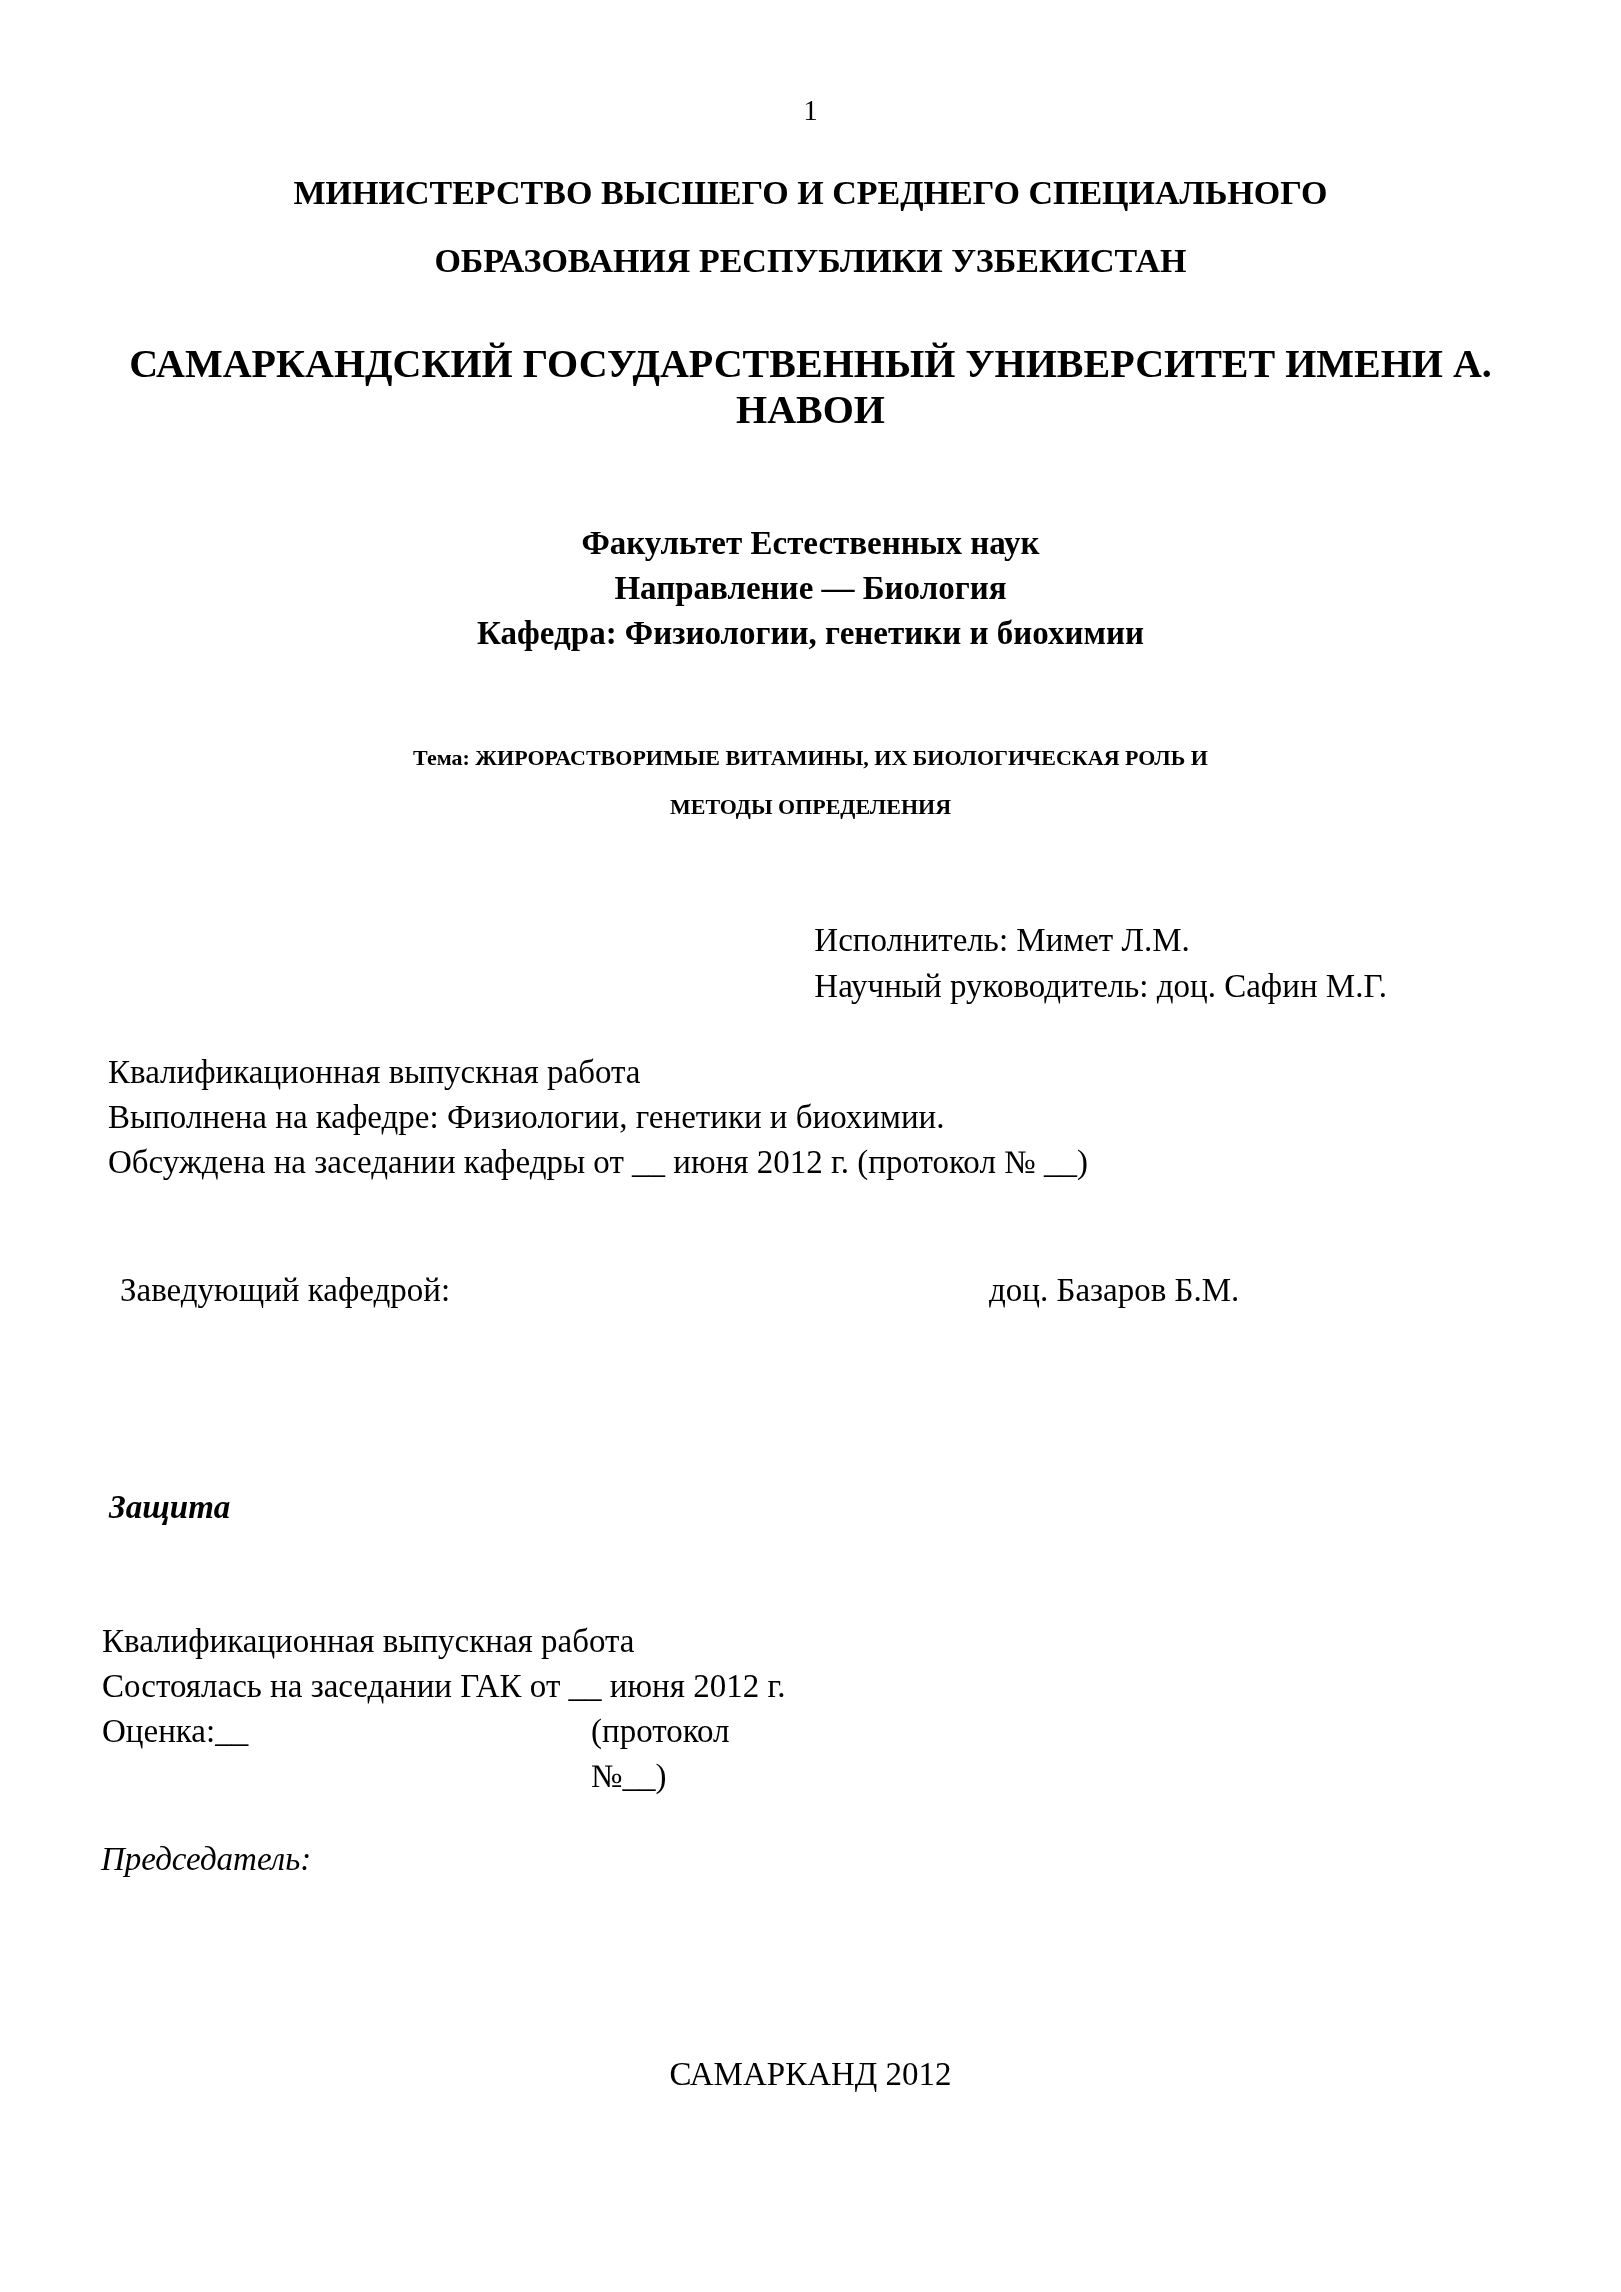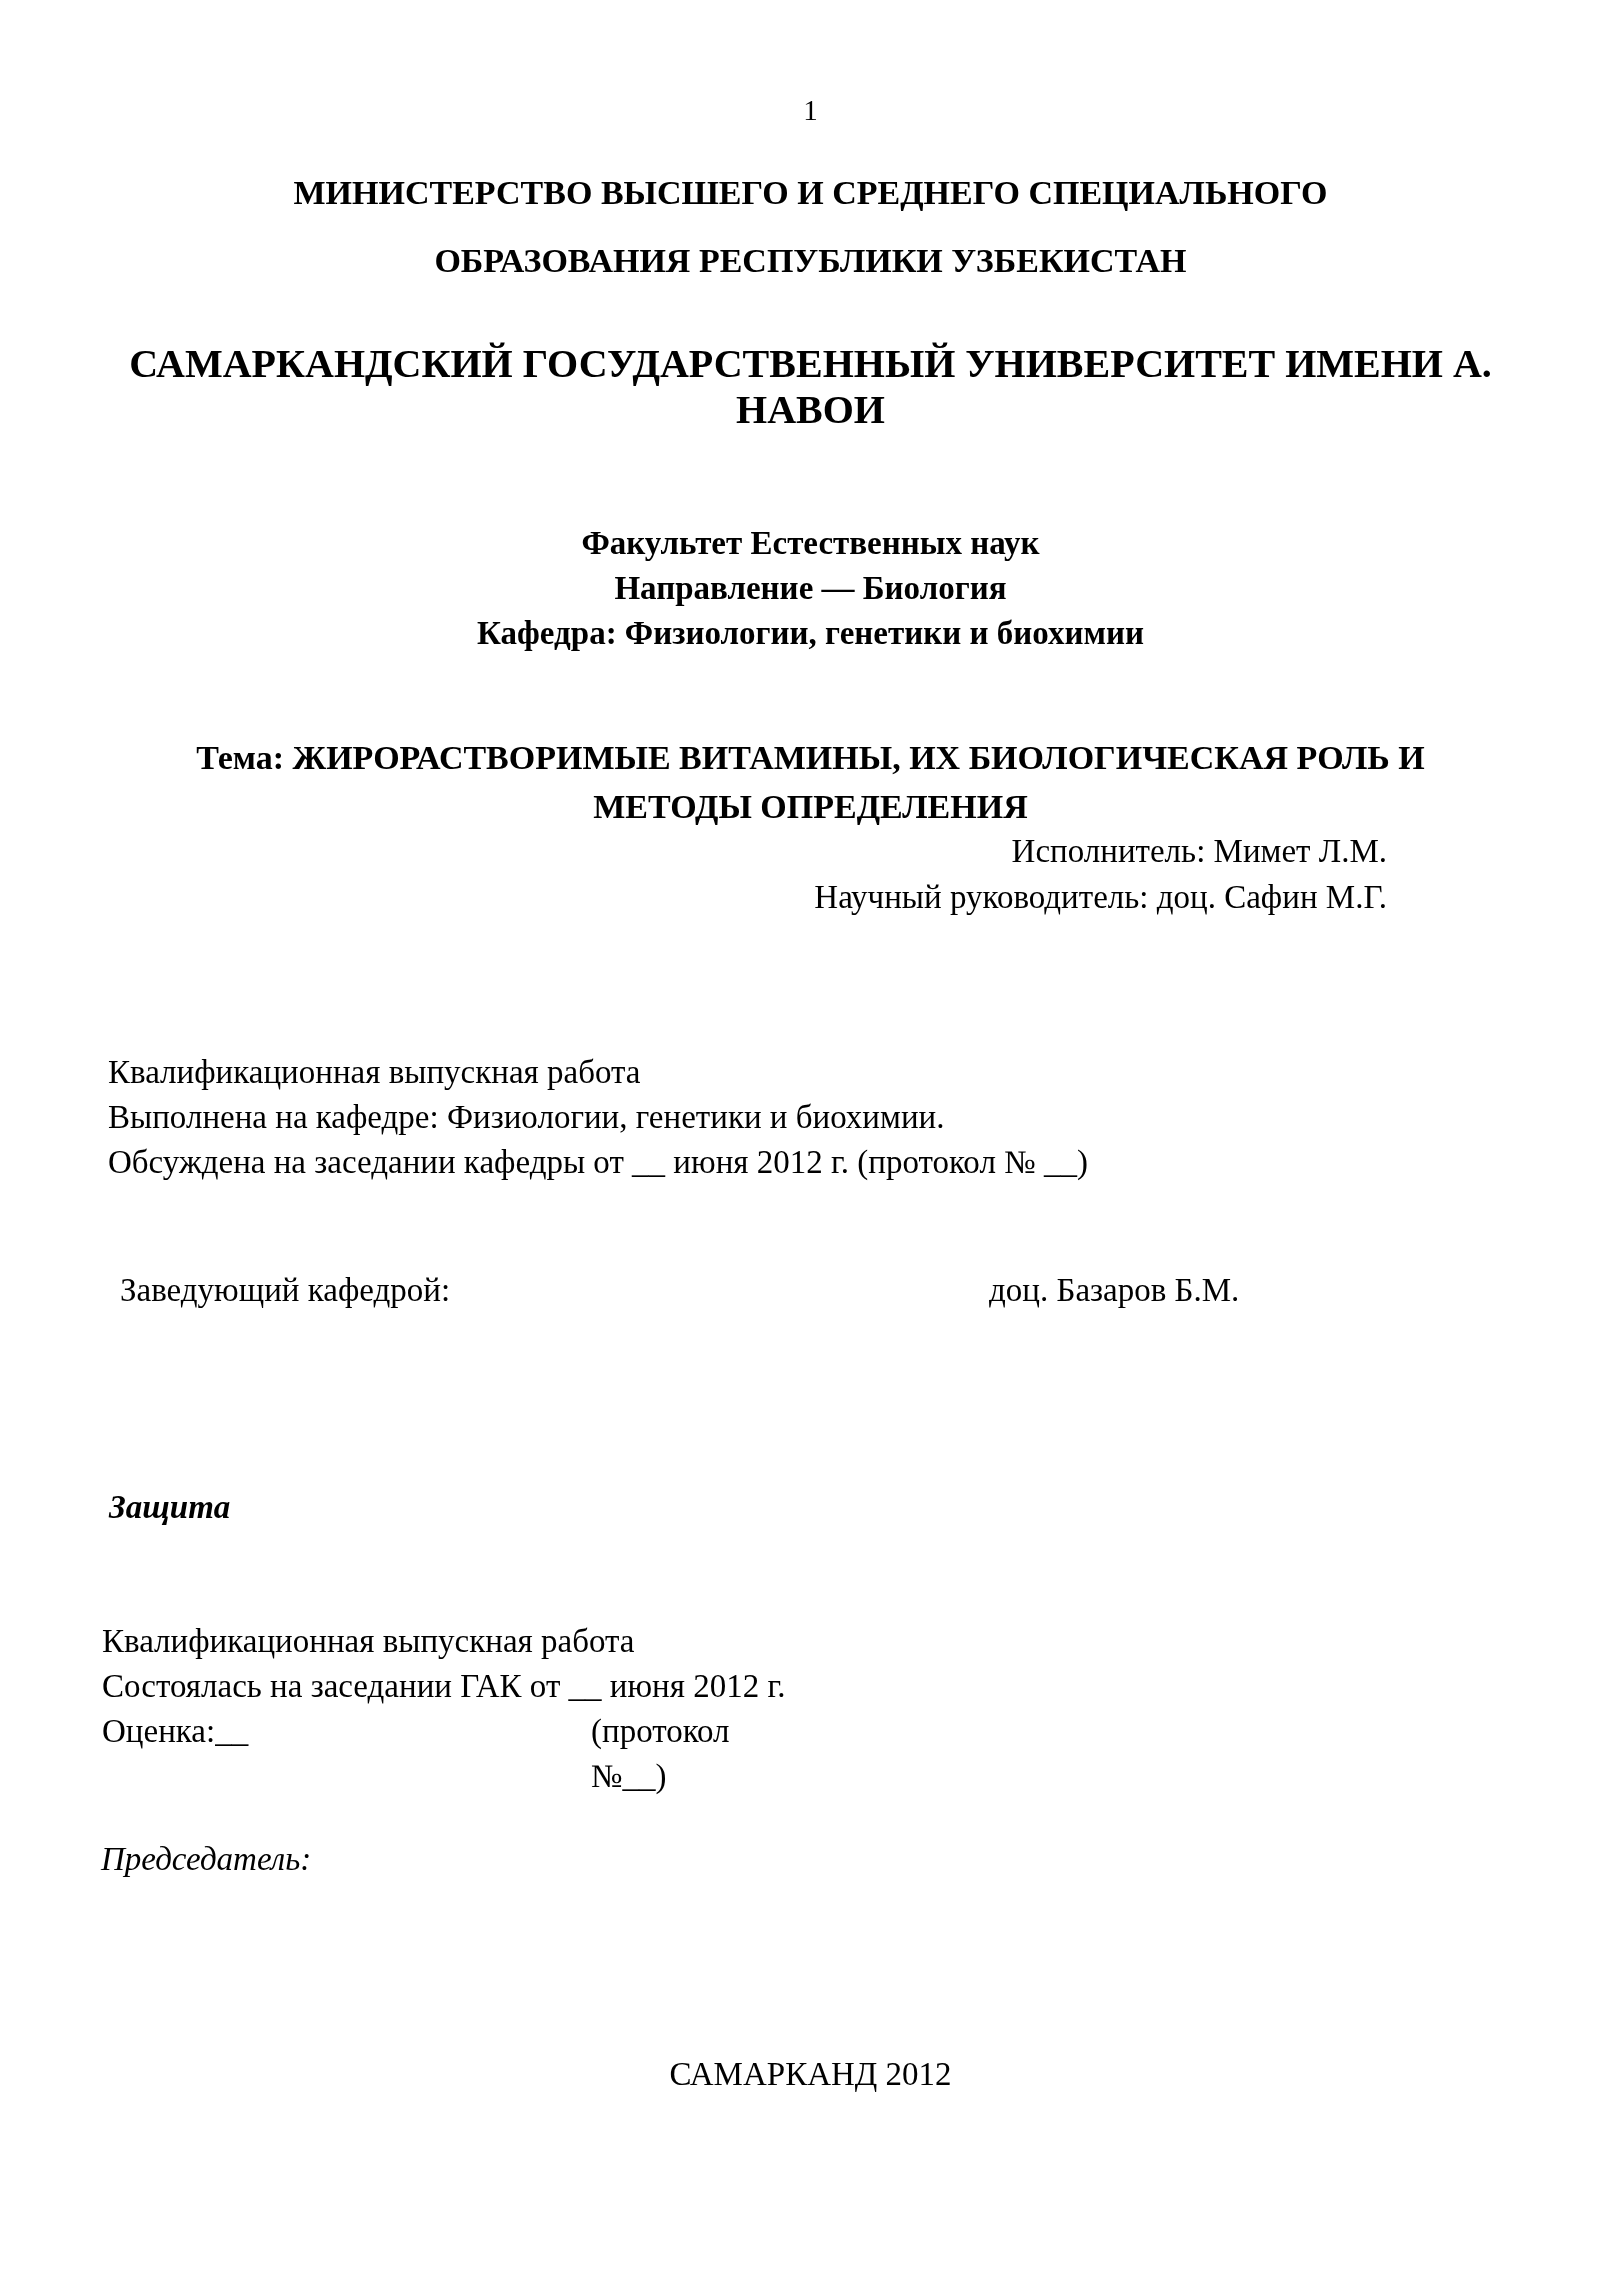--- a/index.html
+++ b/index.html
@@ -17,22 +17,22 @@
     font-size: 33px;
     overflow: hidden;
   }
   .abs { position: absolute; }
   .center { left: 0; width: 100%; text-align: center; }
   .bold { font-weight: bold; }
   .page-number       { top: 94px;  font-size: 29px; }
   .ministry          { top: 159px; line-height: 68px; font-size: 34px; }
   .university        { top: 341px; line-height: 46px; font-size: 40px; }
   .affiliation       { top: 521px; line-height: 45px; }
-  .topic             { top: 733px; line-height: 49px; font-size: 34px; }
-  .people            { top: 828px; right: 234px; text-align: right; line-height: 46px; }
+  .topic             { top: 733px; line-height: 49px; font-size: 22px; }
+  .people            { top: 917px; right: 234px; line-height: 46px; }
   .qualification     { top: 1050px; left: 108px; line-height: 45px; }
   .head-line         { top: 1272px; left: 120px; right: 0; height: 45px; }
   .head-name         { position: absolute; left: 869px; top: 0; }
   .defense-heading   { top: 1489px; left: 109px; font-style: italic; }
   .defense-block     { top: 1619px; left: 102px; line-height: 45px; }
   .grade-line        { position: relative; }
   .protocol-ref      { position: absolute; left: 489px; top: 0; }
   .chairman          { top: 1841px; left: 101px; font-style: italic; }
   .footer            { top: 2056px; }
 </style>

